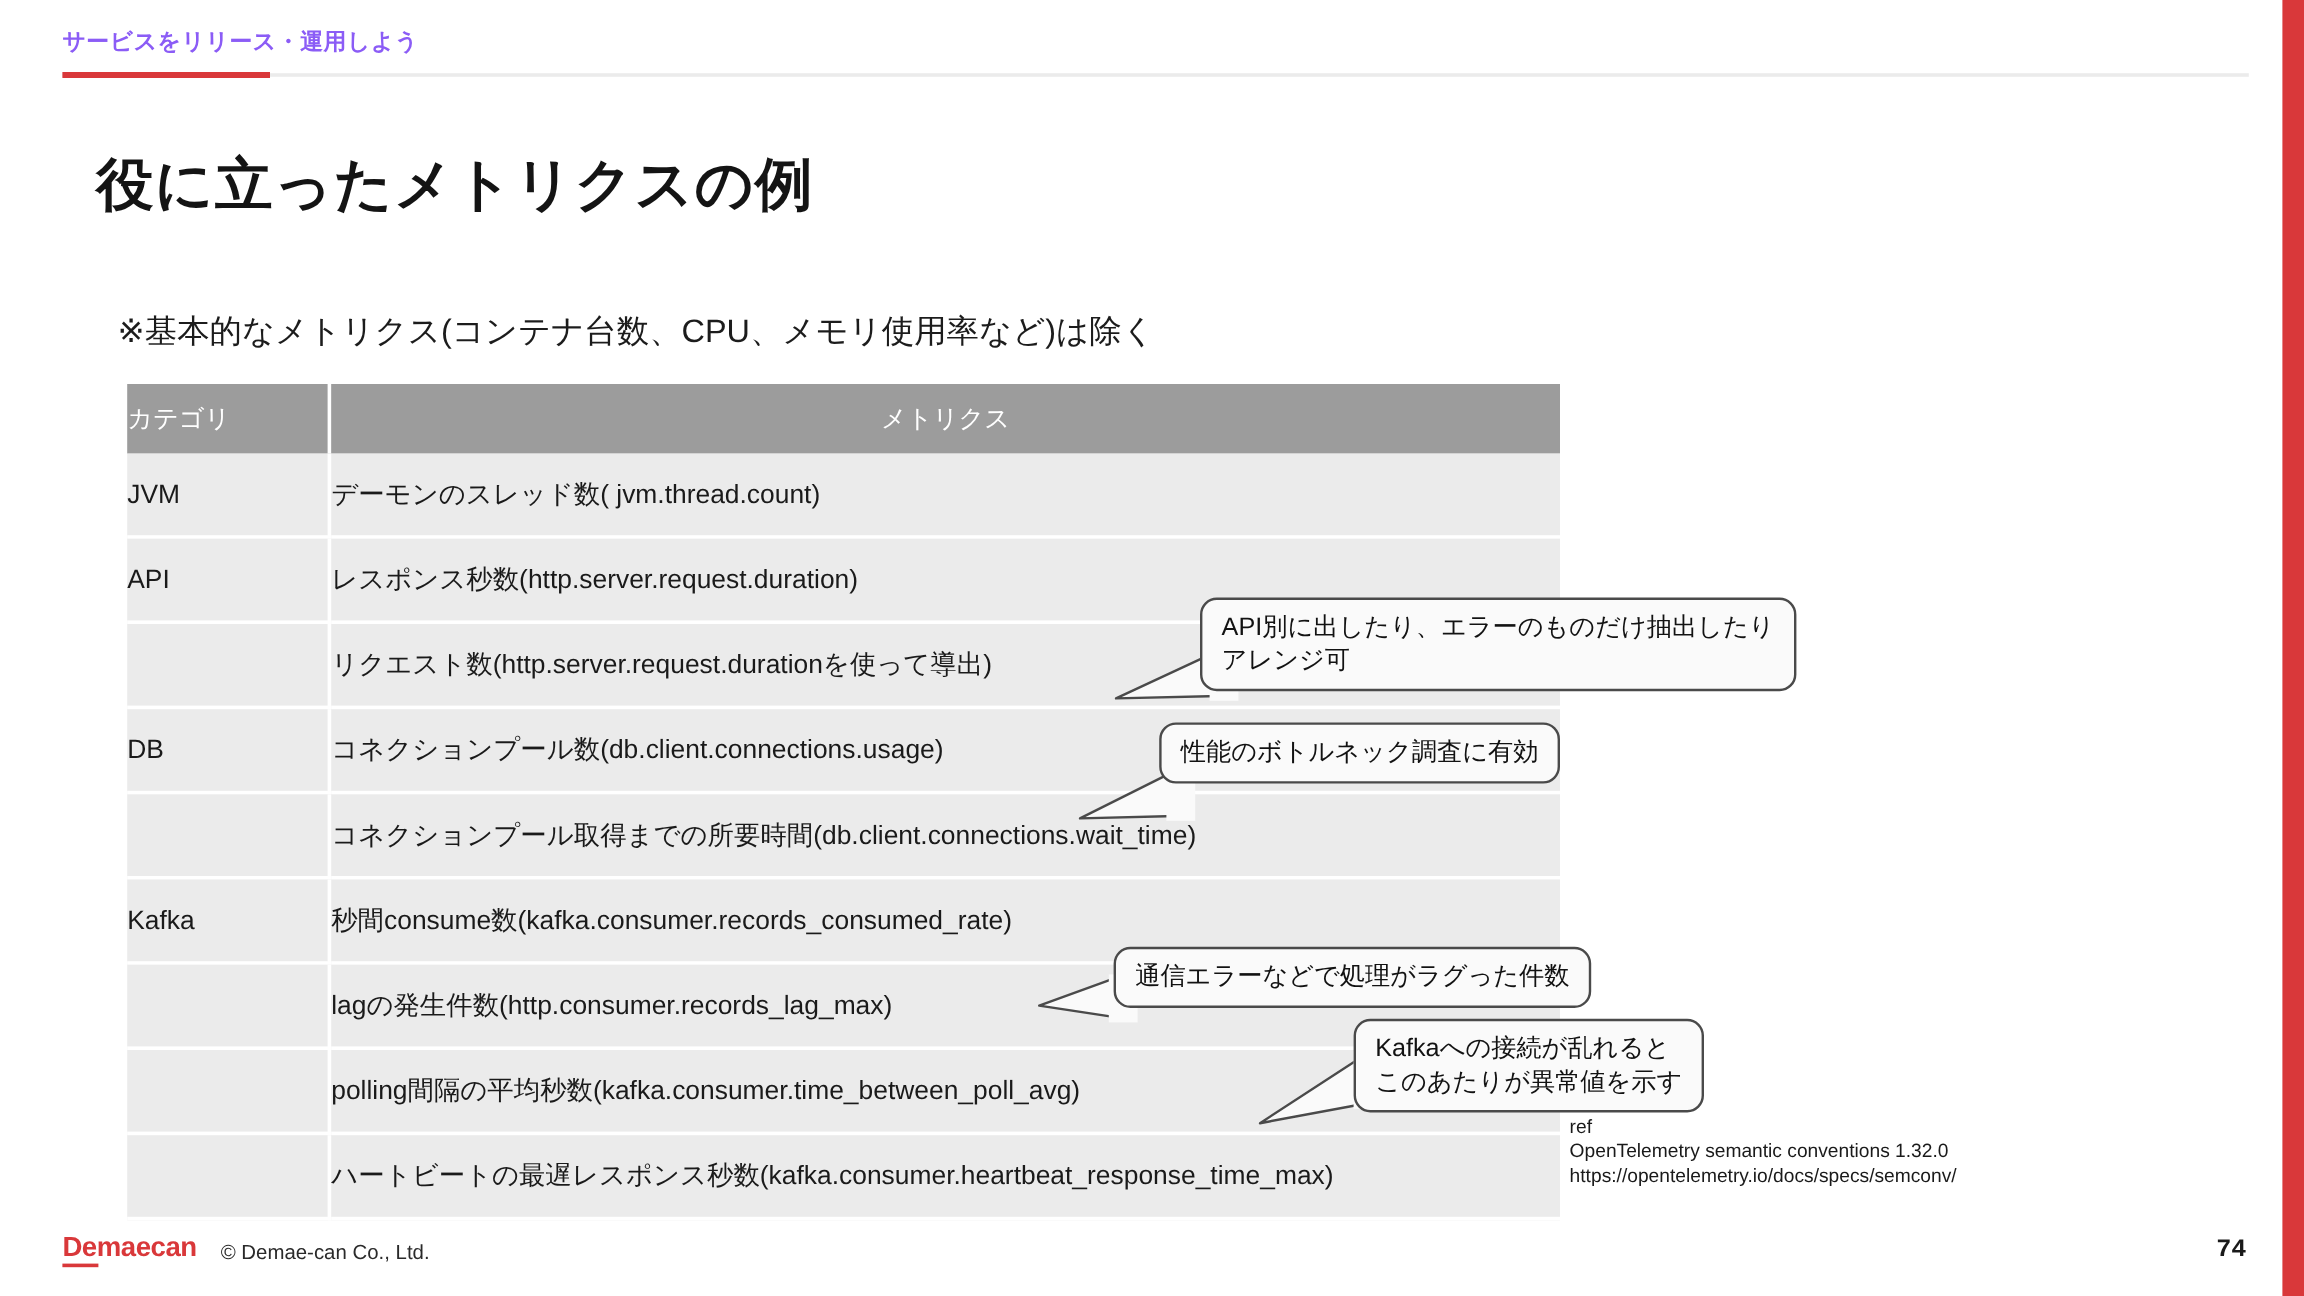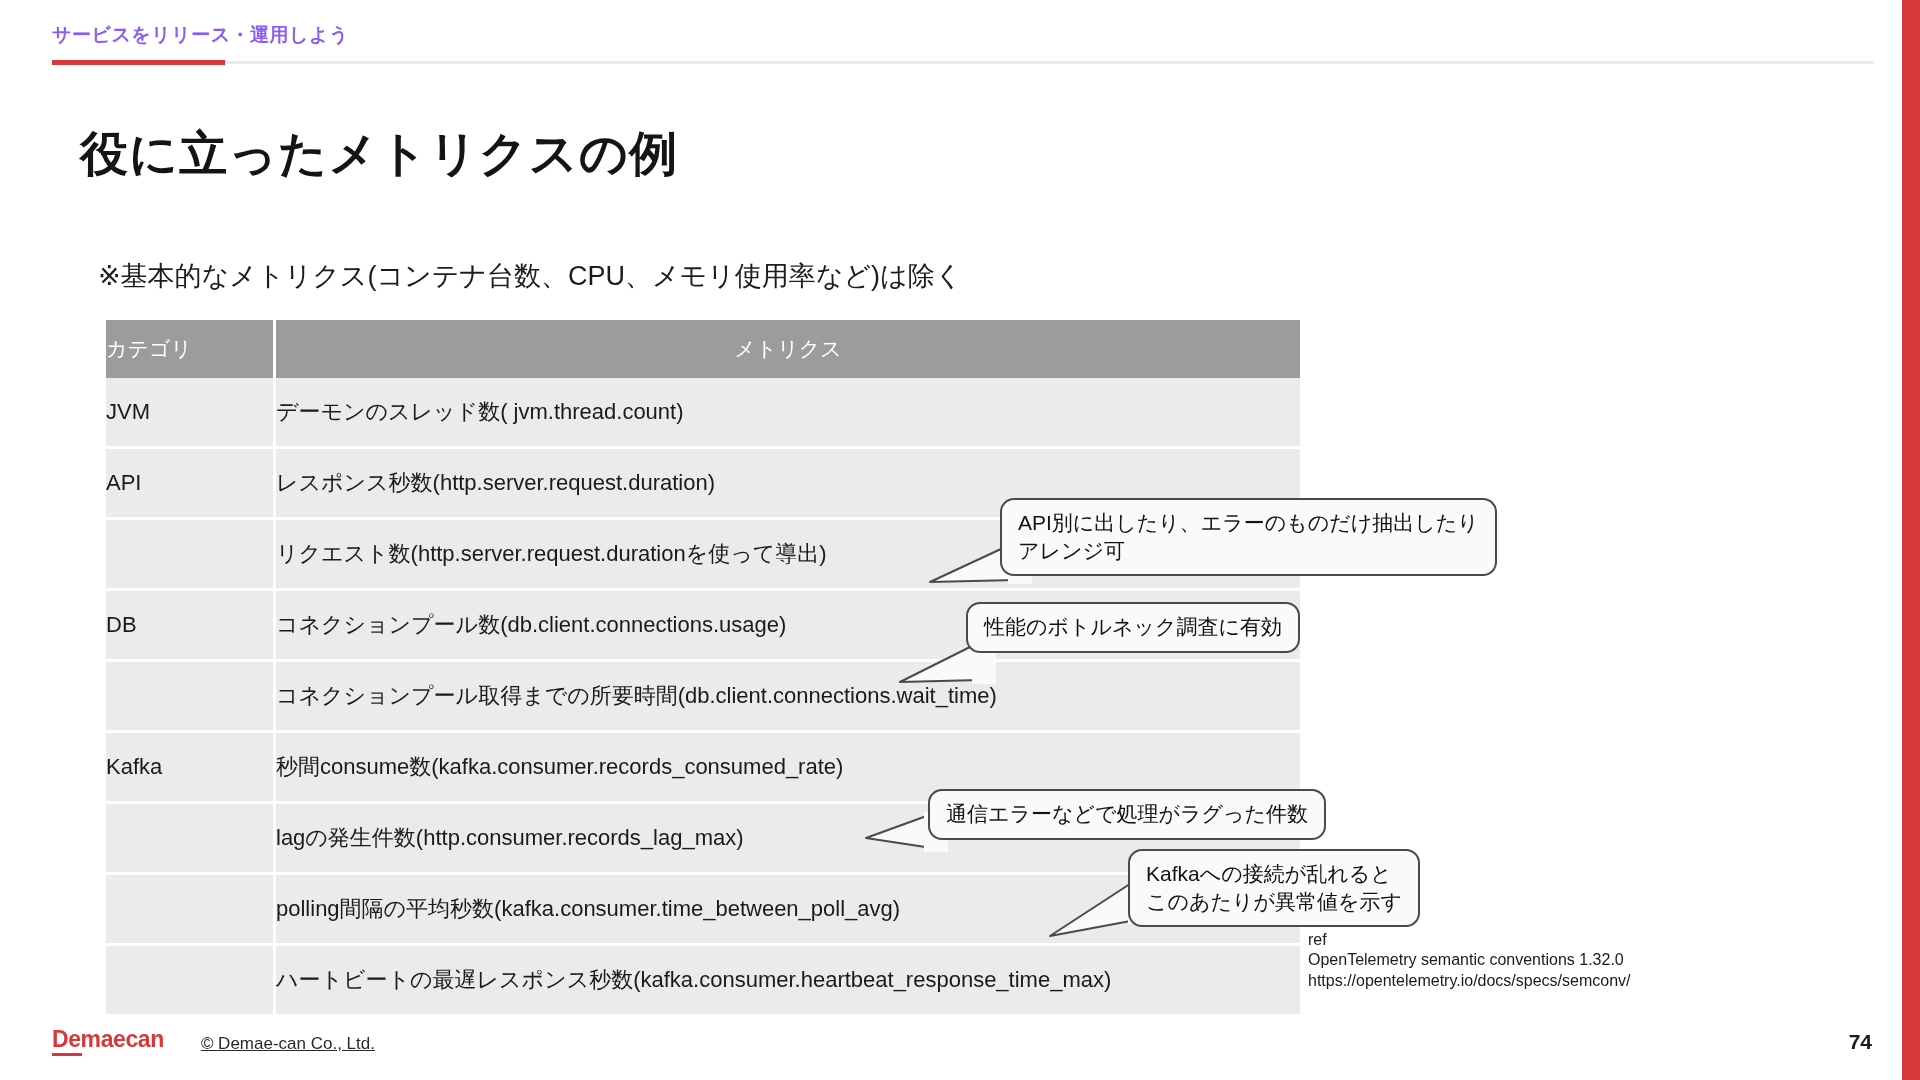--- a/index.html
+++ b/index.html
@@ -173,21 +173,21 @@
     white-space: nowrap;
   }
 
   
   .footer {
     position: absolute;
     left: 52px;
     bottom: 24px;
     display: flex;
     align-items: flex-end;
-    gap: 37px;
+    gap: 20px;
   }
   .brand-logo {
     font-size: 23px;
     font-weight: bold;
     color: #d9383a;
     letter-spacing: -0.4px;
     position: relative;
     padding-bottom: 3px;
   }
   .brand-logo::after {
@@ -196,29 +196,29 @@
     left: 0;
     bottom: 0;
     width: 30px;
     height: 3px;
     background: #d9383a;
   }
   .copyright {
     font-size: 17px;
     color: #2a2a2a;
     padding-bottom: 2px;
-    text-decoration: underline;
   }
   .page-number {
     position: absolute;
     right: 48px;
     bottom: 26px;
     font-size: 21px;
     font-weight: bold;
     color: #1a1a1a;
+    font-family: Liberation Mono, monospace;
   }
 </style>
 </head>
 <body>
 
 <div class="edge-bar"></div>
 
 <div class="slide-header">
   <div class="eyebrow">サービスをリリース・運用しよう</div>
   <div class="rule-wrap">

